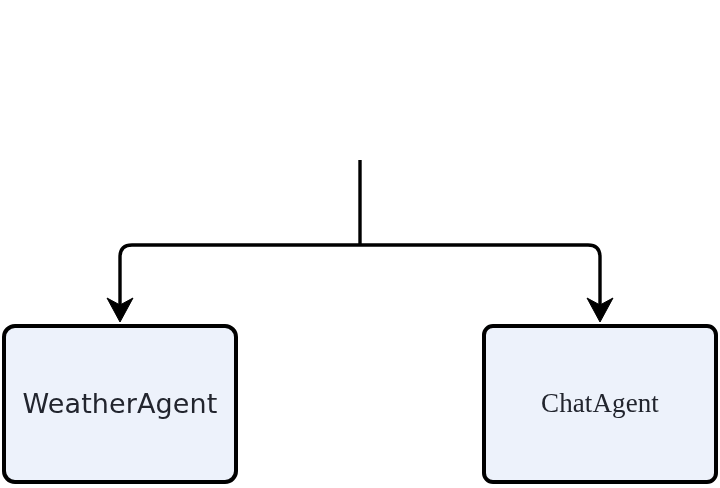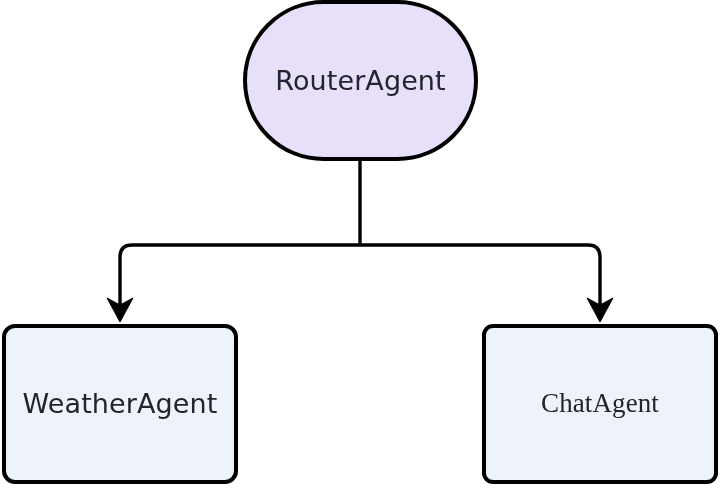--- a/index.html
+++ b/index.html
@@ -78,23 +78,20 @@
 
     <path d="M 360 160 L 360 245" fill="none" stroke="#000000" stroke-width="3.4" stroke-linecap="butt"></path>
 
     <path d="M 360 245 L 132 245 Q 120 245 120 257 L 120 305" fill="none" stroke="#000000" stroke-width="3.4" stroke-linecap="butt" stroke-linejoin="round"></path>
     <path d="M 120 322 L 107 298 L 120 305 L 133 298 Z" fill="#000000" stroke="#000000" stroke-width="1"></path>
 
     <path d="M 360 245 L 588 245 Q 600 245 600 257 L 600 305" fill="none" stroke="#000000" stroke-width="3.4" stroke-linecap="butt" stroke-linejoin="round"></path>
     <path d="M 600 322 L 587 298 L 600 305 L 613 298 Z" fill="#000000" stroke="#000000" stroke-width="1"></path>
   </svg>
 
-  <div class="node" id="node-router" style="left: 243px; top: 0px; width: 235px; height: 161px; background: rgb(232, 223, 251); border-color: rgb(0, 0, 0); border-width: 4px; border-radius: 80.5px;">
-    <span class="node-label" style="color: rgb(34, 37, 46);">RouterAgent</span>
-  </div>
 
   <div class="node" id="node-weather" style="left: 2px; top: 324px; width: 236px; height: 160px; background: rgb(237, 242, 251); border-color: rgb(0, 0, 0); border-width: 4px;">
     <span class="node-label" style="color: rgb(34, 37, 46);">WeatherAgent</span>
   </div>
 
   <div class="node" id="node-chat" style="left: 482px; top: 324px; width: 236px; height: 160px; background: rgb(237, 242, 251); border-color: rgb(0, 0, 0); border-width: 4px;">
     <span class="node-label" style="color: rgb(34, 37, 46); font-family: Liberation Serif, serif;">ChatAgent</span>
   </div>
 
 </div>

